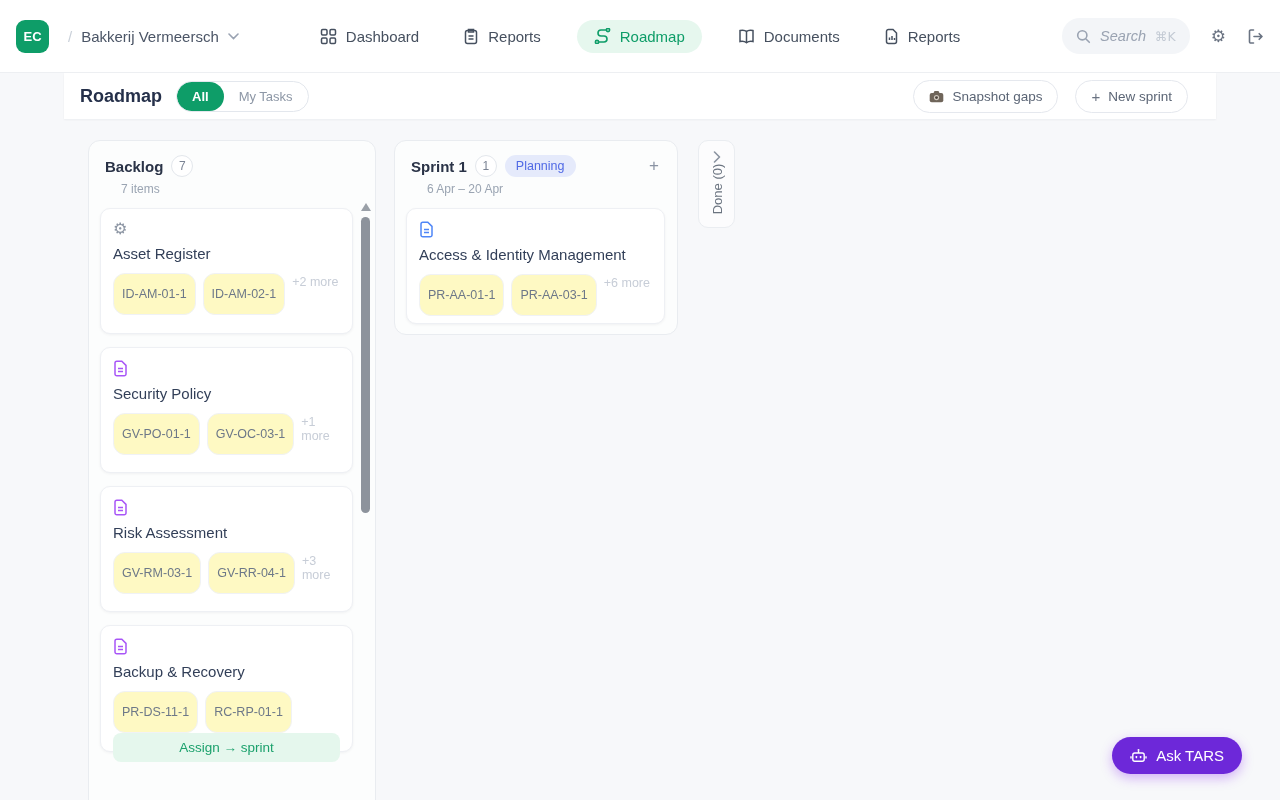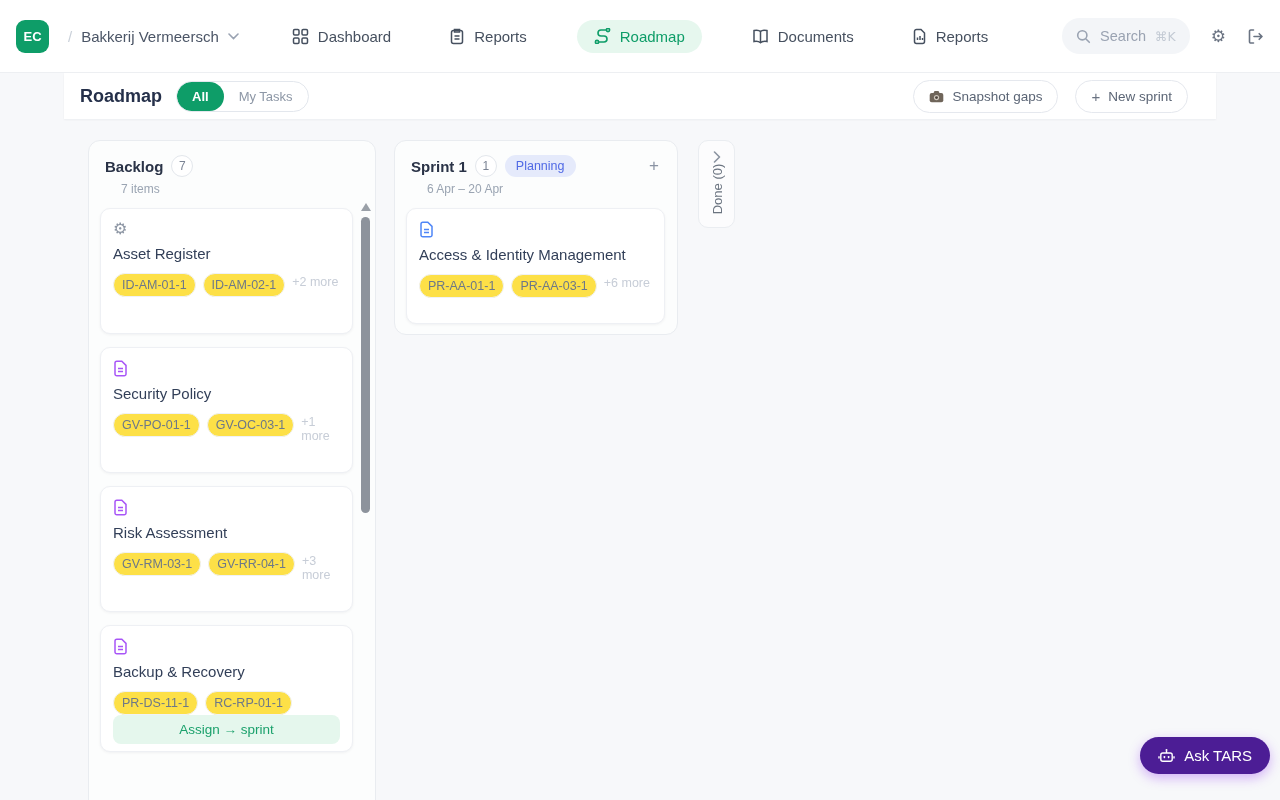--- a/index.html
+++ b/index.html
@@ -9,28 +9,28 @@
 
   
   .topnav { height:73px; background:#fff; border-bottom:1px solid #edeff2;
             display:flex; align-items:center; justify-content:space-between; padding:0 16px; }
   .nav-left { display:flex; align-items:center; gap:19px; width:308px; }
   .logo { width:33px; height:33px; border-radius:9px; background:#0e9d68; color:#fff;
           font-weight:700; font-size:13px; display:flex; align-items:center; justify-content:center; cursor:pointer; }
   .breadcrumb { display:flex; align-items:center; gap:9px; font-size:15px; cursor:pointer; }
   .crumb-sep { color:#c9d0d9; font-size:15px; }
   .crumb-org { color:#4b5566; }
-  .nav-center { display:flex; align-items:center; gap:42px; }
+  .nav-center { display:flex; align-items:center; gap:28px; }
   .nav-item { display:flex; align-items:center; gap:9px; font-size:15px; color:#46505f;
               padding:8px 8px; border-radius:999px; cursor:pointer; white-space:nowrap; }
   .nav-item.active { background:#e6f7ee; color:#0e9d68; padding:8px 17px; }
   .nav-right { display:flex; align-items:center; gap:21px; width:308px; justify-content:flex-end; }
   .search { display:flex; align-items:center; gap:9px; background:#f3f5f8; border-radius:999px;
             height:36px; padding:0 14px; cursor:text; }
-  .search-ph { font-size:14.5px; color:#9aa3b2; }
+  .search-ph { font-size:14.5px; color:#9aa3b2;font-style:italic; }
   .kbd { font-family:"DejaVu Sans", sans-serif; font-size:12.5px; color:#c3cad4; }
   .icon-btn { cursor:pointer; color:#6a7382; }
   .uni-icon { font-family:"DejaVu Sans", sans-serif; font-size:17px; line-height:1; color:#6a7382; cursor:pointer; }
 
   
   .subheader { margin:0 64px; background:#fff; height:46px; display:flex; align-items:center;
                padding:0 28px 0 16px; box-shadow:0 1px 2px rgba(25,35,55,.05); }
   .page-title { font-size:18px; font-weight:700; color:#25304a; }
   .toggle { display:flex; align-items:center; border:1px solid #e3e7ed; border-radius:999px;
             margin-left:14px; background:#fff; padding:0; overflow:hidden; }
@@ -58,21 +58,21 @@
   .cards { padding:12px 22px 12px 11px; display:flex; flex-direction:column; gap:13px; }
   .col-sprint .cards { padding:12px 12px 0 11px; }
 
   .card { background:#fff; border:1px solid #eef0f4; border-radius:10px; padding:12px 12px;
           box-shadow:0 1px 3px rgba(18,28,45,.05); height:126px; cursor:pointer; }
   .card.h-action { height:127px; }
   .col-sprint .card { height:116px; }
   .card .cicon { margin-bottom:8px; }
   .card-title { font-size:15px; color:#323f58; font-weight:500; margin-bottom:11px; }
   .tag-row { display:flex; align-items:flex-start; gap:7px; }
-  .tag { background:#fde047; border:1px solid #f0f2f5; border-radius:12px; padding:4px 8px;
+  .tag { background:#fef9c3; border:1px solid #f0f2f5; border-radius:12px; padding:13px 8px;
          font-size:12.5px; color:#6d7888; white-space:nowrap; }
   .more { font-size:12.5px; color:#c7cdd7; padding-top:2px; }
   .assign-btn { background:#e5f7ed; color:#1ba16c; border-radius:8px;
                 text-align:center; padding:7px 0; font-size:13.5px; cursor:pointer; }
   .gear-glyph { font-family:"DejaVu Sans", sans-serif; font-size:16px; color:#8d96a4; line-height:1; }
 
   
   .vscroll { position:absolute; top:62px; bottom:8px; right:3px; width:12px; }
   .vs-up { position:absolute; top:0; left:1px; width:0; height:0;
            border-left:5px solid transparent; border-right:5px solid transparent; border-bottom:8px solid #9aa0a8; cursor:pointer; }
@@ -81,21 +81,21 @@
   .vs-thumb { position:absolute; top:14px; left:1px; width:9px; height:296px; background:#8d939c; border-radius:5px; cursor:grab; }
 
   
   .done-pill { width:37px; height:88px; border-radius:10px; background:#fcfcfd; border:1px solid #eaedf1;
                position:relative; margin-left:2px; cursor:pointer; }
   .done-chevron { position:absolute; top:10px; left:50%; transform:translateX(-50%); color:#8a93a0; }
   .done-label { position:absolute; top:56%; left:50%; transform:translate(-50%,-50%) rotate(-90deg);
                 white-space:nowrap; font-size:13px; color:#6b7480; }
 
   
-  .ask-tars { position:fixed; right:10px; bottom:26px; height:37px; background:#4c1d95; color:#fff;
+  .ask-tars { position:fixed; right:38px; bottom:26px; height:37px; background:#6d28d9; color:#fff;
               border-radius:999px; display:flex; align-items:center; gap:9px; padding:0 18px;
               font-size:15px; cursor:pointer; box-shadow:0 4px 12px rgba(139,44,240,.35); }
 </style>
 </head>
 <body>
 
 <header class="topnav">
   <div class="nav-left">
     <div class="logo">EC</div>
     <div class="breadcrumb">

